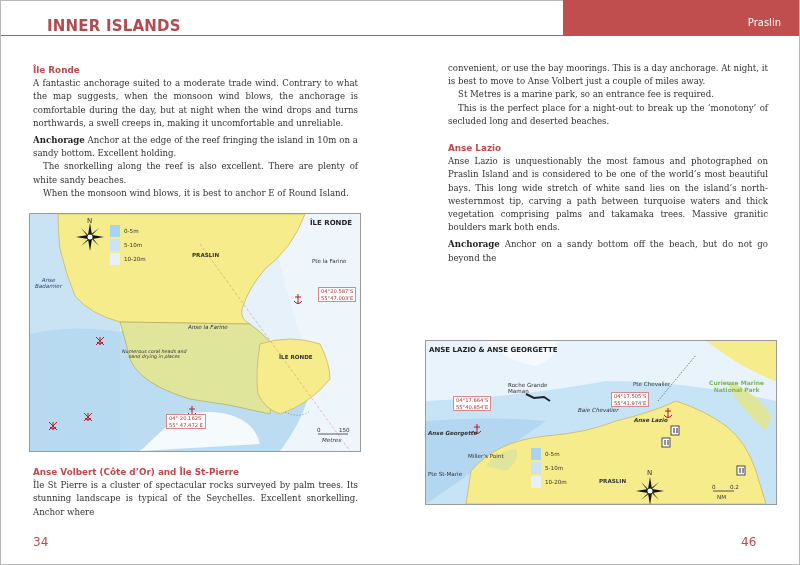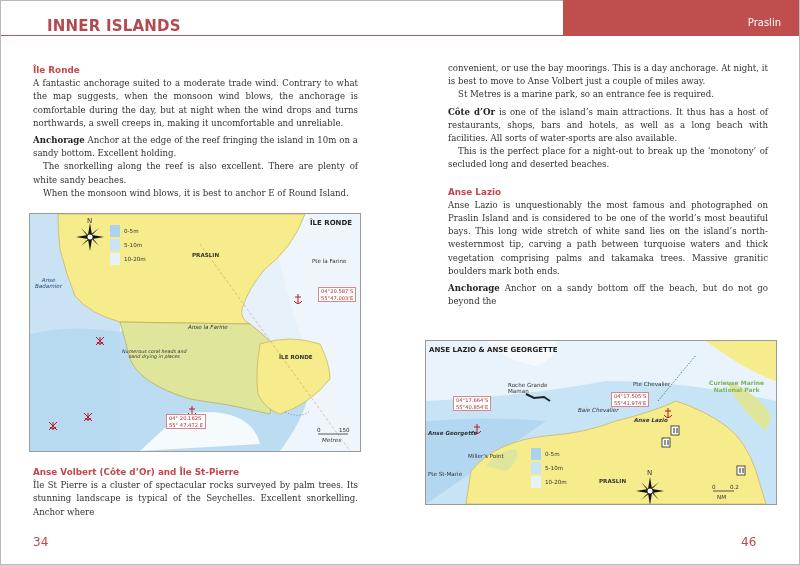--- a/index.html
+++ b/index.html
@@ -142,21 +142,20 @@
 
 <div class="col" style="left:33px;top:466px;width:325px;">
   <p class="h">Anse Volbert (Côte d’Or) and Île St-Pierre</p>
   <p>Île St Pierre is a cluster of spectacular rocks surveyed by palm trees. Its stunning landscape is typical of the Seychelles. Excellent snorkelling. Anchor where</p>
 </div>
 <div class="pn" style="left:33px;top:535px;">34</div>
 
 <div class="col" style="left:448px;top:62px;width:320px;">
   <p>convenient, or use the bay moorings. This is a day anchorage. At night, it is best to move to Anse Volbert just a couple of miles away.</p>
   <p class="ind">St Metres is a marine park, so an entrance fee is required.</p>
-  <p class="gap"><b>Côte d’Or</b><span> is one of the island’s main attractions. It thus has a host of restaurants, shops, bars and hotels, as well as a long beach with facilities. All sorts of water-sports are also available.</span></p>
   <p class="ind">This is the perfect place for a night-out to break up the ‘monotony’ of secluded long and deserted beaches.</p>
   <p class="h" style="margin-top:14px;">Anse Lazio</p>
   <p>Anse Lazio is unquestionably the most famous and photographed on Praslin Island and is considered to be one of the world’s most beautiful bays. This long wide stretch of white sand lies on the island’s north-westernmost tip, carving a path between turquoise waters and thick vegetation comprising palms and takamaka trees. Massive granitic boulders mark both ends.</p>
   <p class="gap"><b>Anchorage</b><span> Anchor on a sandy bottom off the beach, but do not go beyond the</span></p>
 </div>
 
 <div class="map" style="left:425px;top:340px;width:350px;height:163px;background:#e4f1fa;">
   <svg width="350" height="163">
     <rect width="350" height="163" fill="#e8f3fb"></rect>
     <path d="M0,60 Q100,55 180,40 Q260,40 350,60 L350,163 L0,163Z" fill="#c7e3f6"></path>

